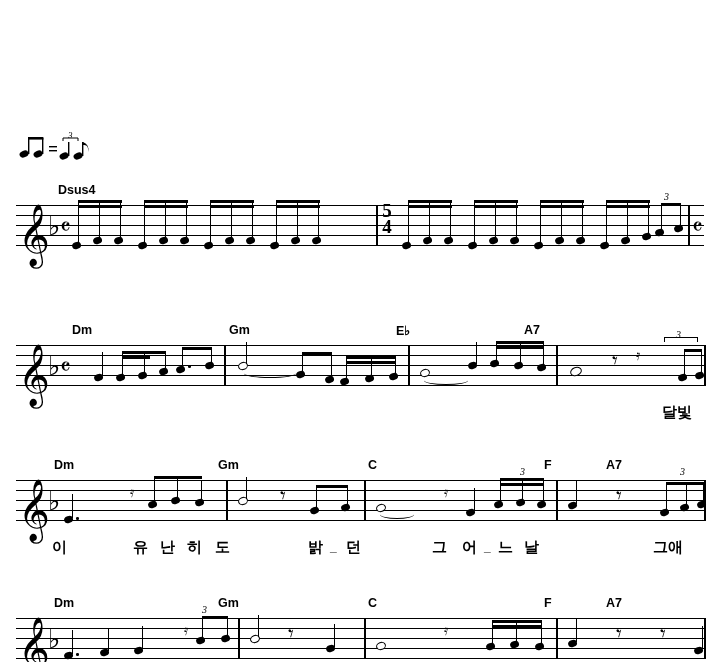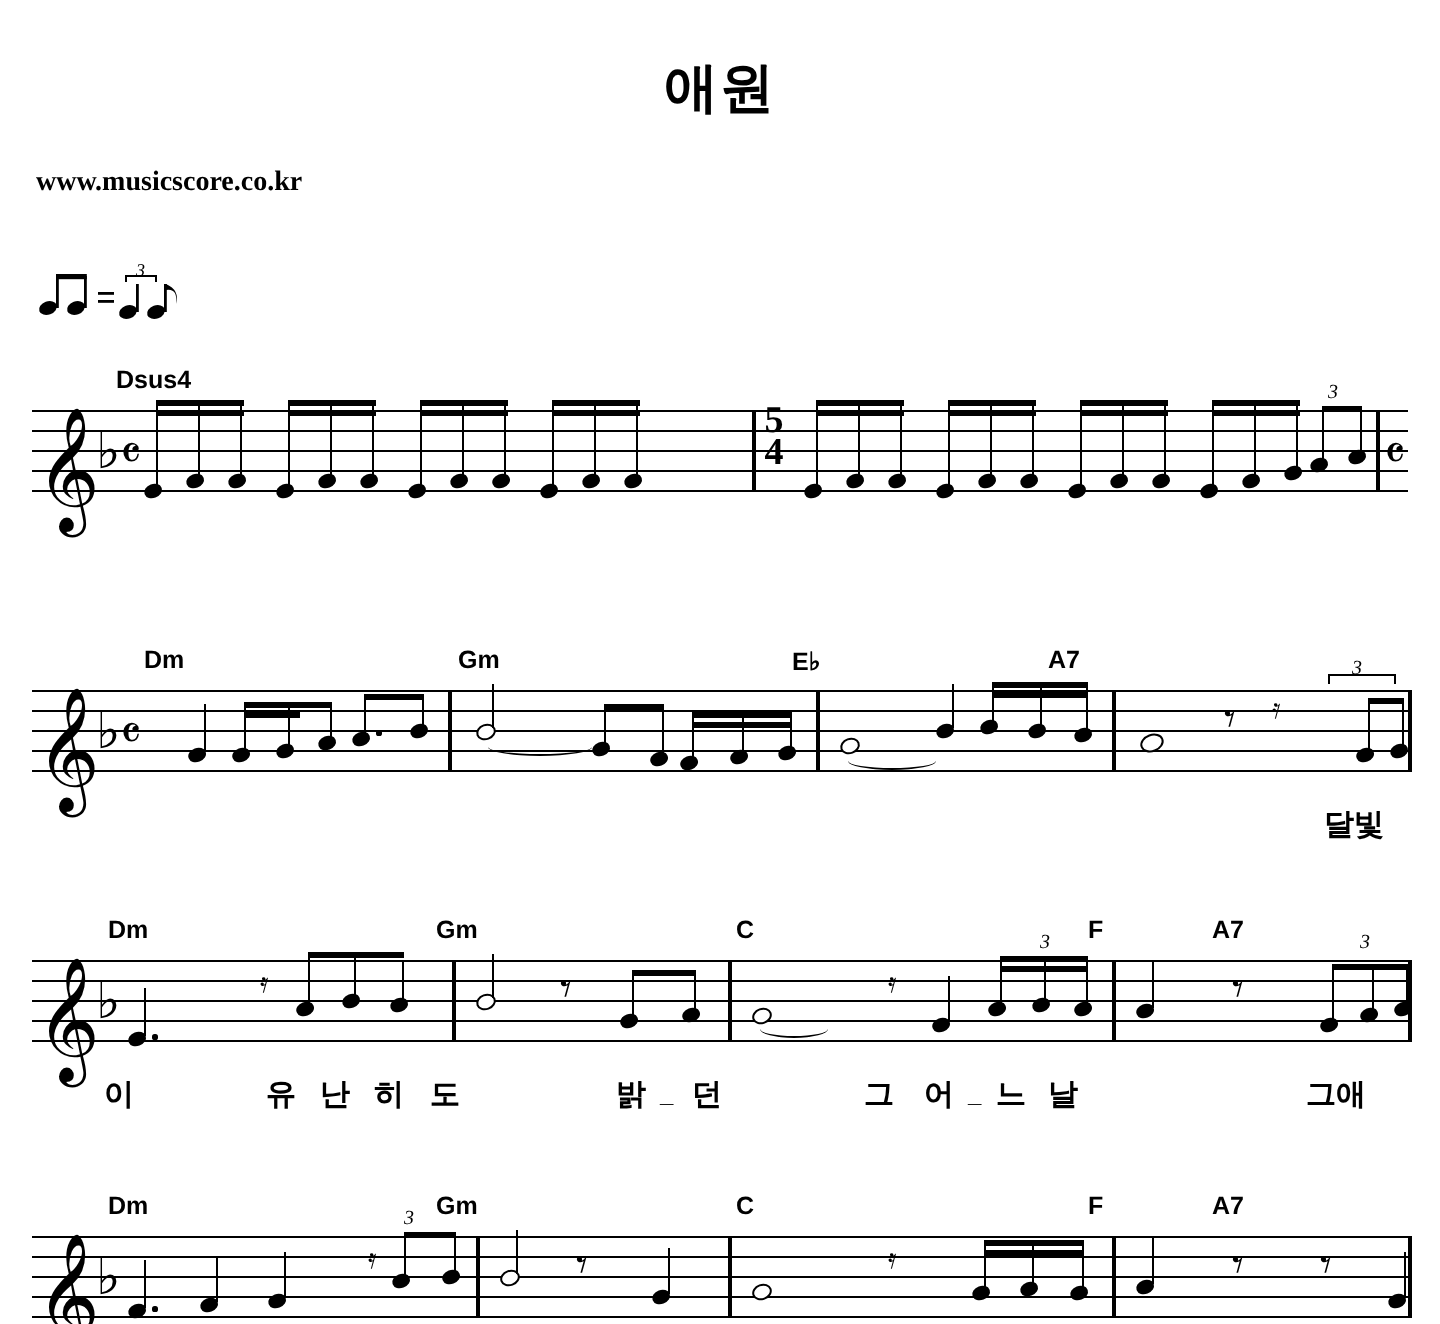--- a/index.html
+++ b/index.html
@@ -47,23 +47,21 @@
   .beam{position:absolute;height:2.6px;background:#000;}
   .dot{position:absolute;width:2.6px;height:2.6px;border-radius:50%;background:#000;}
   .tie{position:absolute;border-bottom:1.4px solid #000;border-radius:50%;height:8px;}
   .tripbr{position:absolute;border-top:1px solid #000;height:4px;border-left:1px solid #000;border-right:1px solid #000;}
 </style>
 </head>
 <body>
 
 <div class="page">
 
-  <div class="title">애원</div>
-
-  <div class="site">www.musicscore.co.kr</div>
+
 
 
   <div class="tempo">
     <svg width="110" height="34" viewBox="0 0 110 34">
 
       <ellipse cx="8" cy="22" rx="4.6" ry="3.3" transform="rotate(-20 8 22)"></ellipse>
       <rect x="12" y="6" width="1.4" height="16"></rect>
       <ellipse cx="22" cy="22" rx="4.6" ry="3.3" transform="rotate(-20 22 22)"></ellipse>
       <rect x="26" y="6" width="1.4" height="16"></rect>
       <rect x="12" y="5" width="15.4" height="2.6"></rect>

